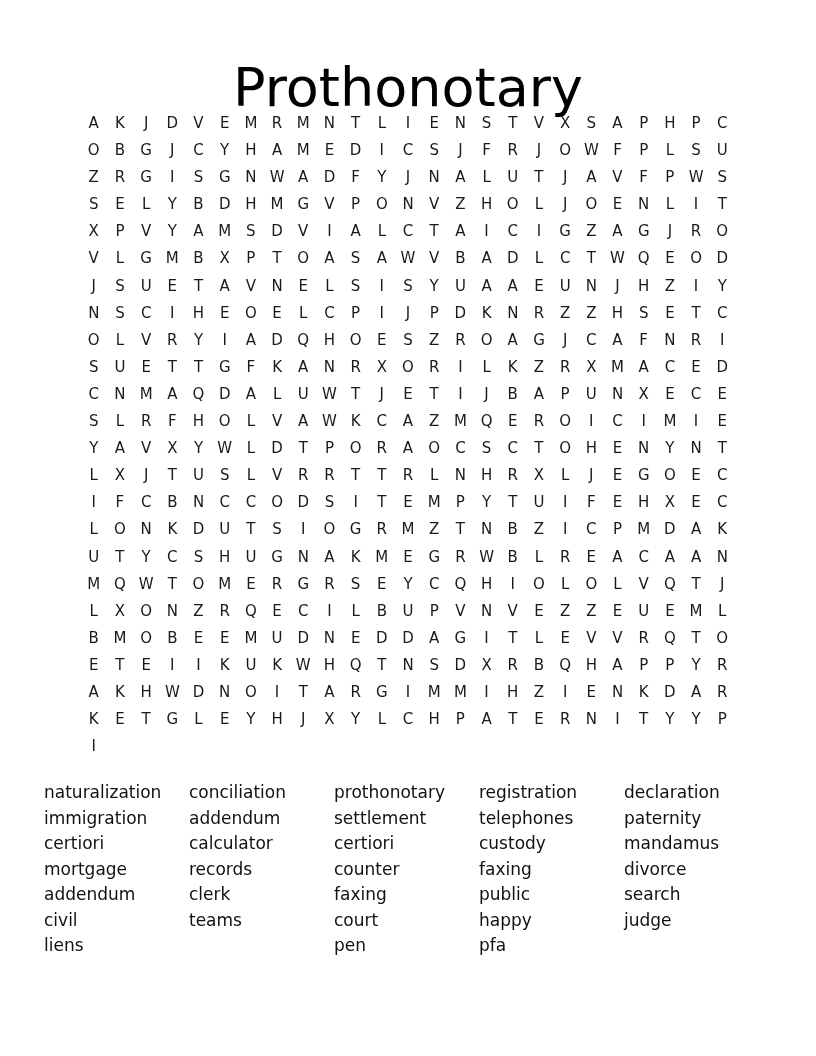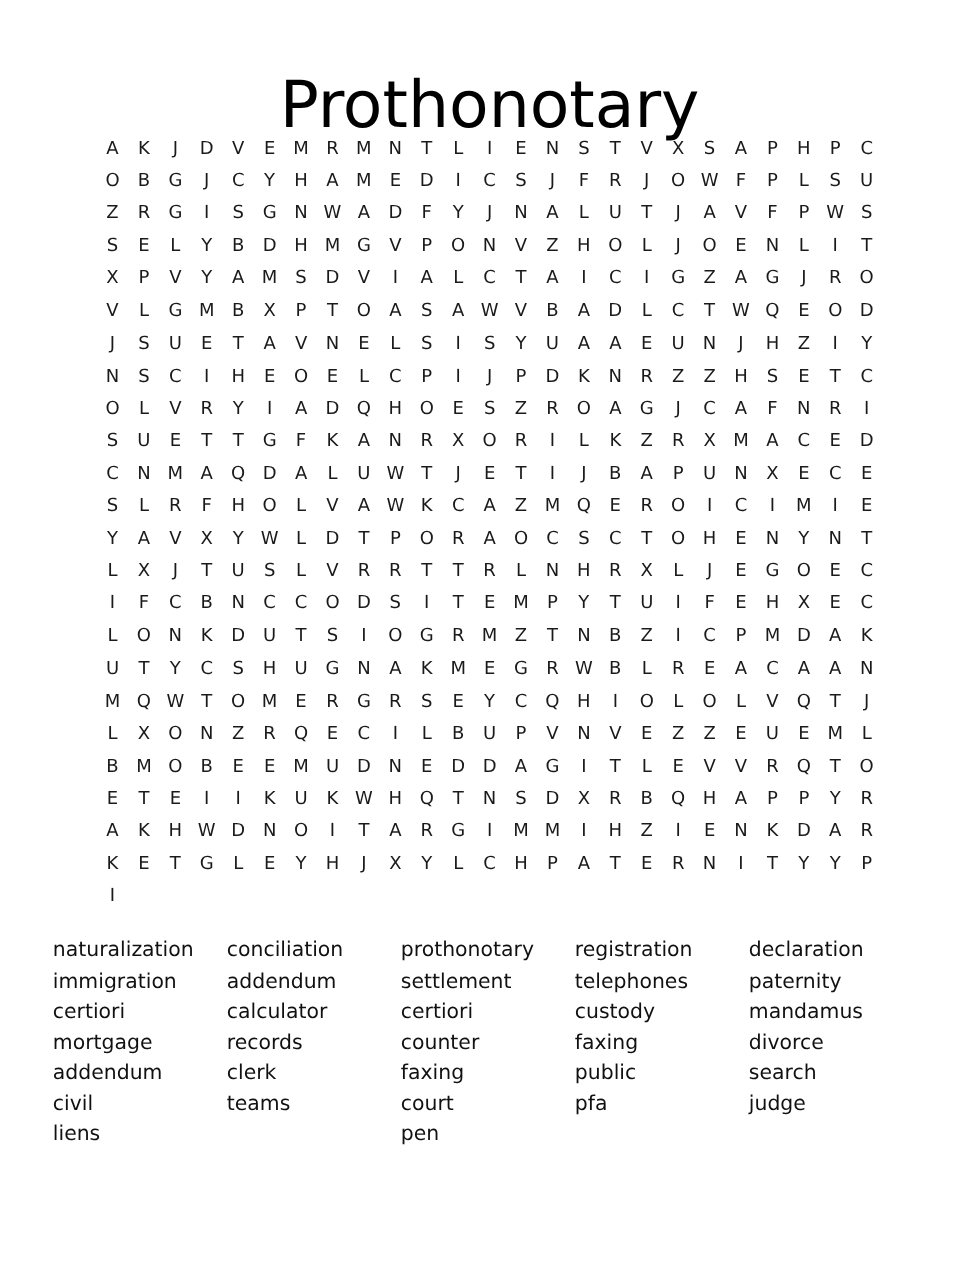--- a/index.html
+++ b/index.html
@@ -701,20 +701,21 @@
         <div class="word">faxing</div>
         <div class="word">court</div>
         <div class="word">pen</div>
       </div>
       <div class="word-col">
         <div class="word">registration</div>
         <div class="word">telephones</div>
         <div class="word">custody</div>
         <div class="word">faxing</div>
         <div class="word">public</div>
+        <div class="word">happy</div>
         <div class="word">pfa</div>
       </div>
       <div class="word-col">
         <div class="word">declaration</div>
         <div class="word">paternity</div>
         <div class="word">mandamus</div>
         <div class="word">divorce</div>
         <div class="word">search</div>
         <div class="word">judge</div>
       </div>

